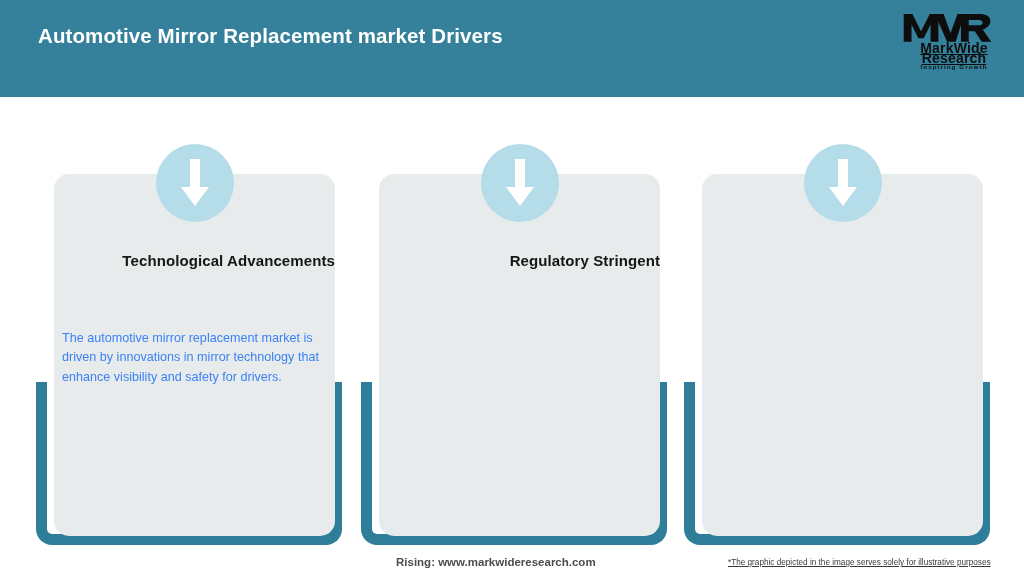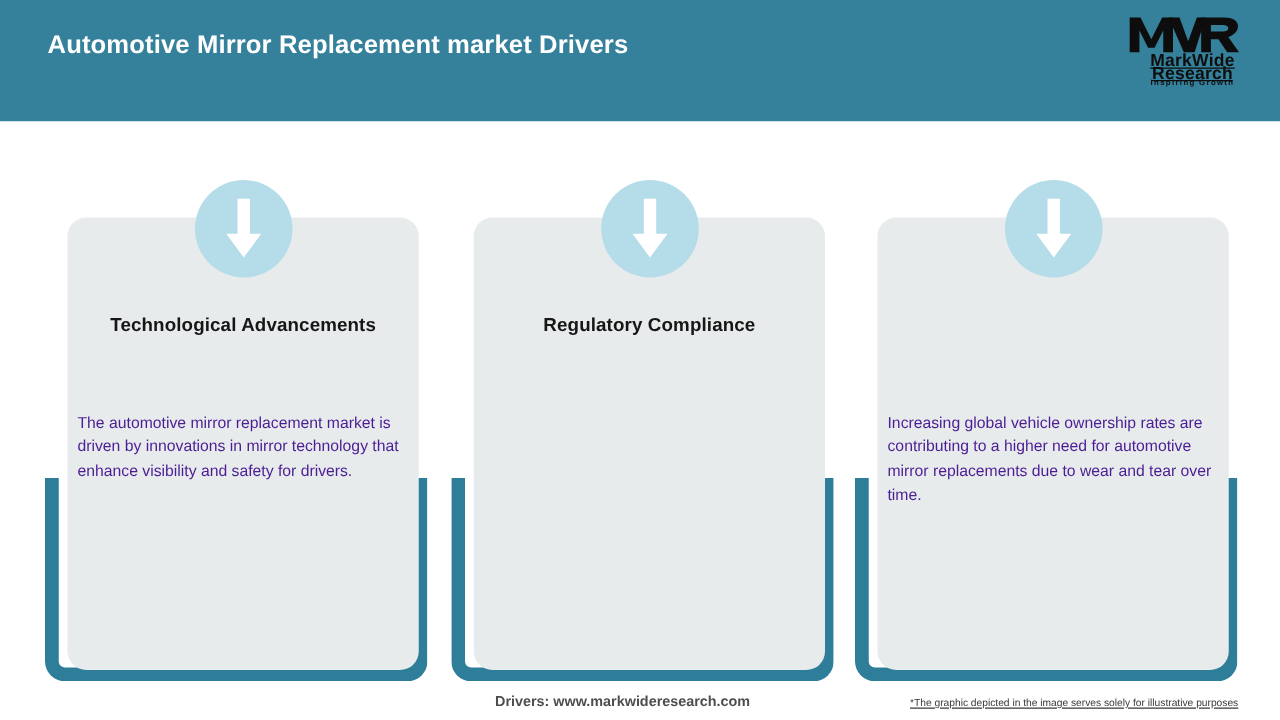--- a/index.html
+++ b/index.html
@@ -135,34 +135,34 @@
     width: 34px;
     height: 52px;
     display: block;
   }
 
   .card-title {
     position: absolute;
     left: 18px;
     top: 108px;
     width: 281px;
-    text-align: center;
+    text-align: right;
     font-size: 15px;
     font-weight: bold;
     color: #161616;
     letter-spacing: 0.1px;
   }
   .card-body {
     position: absolute;
     left: 26px;
     top: 185px;
     width: 264px;
     font-size: 12.6px;
     line-height: 19.4px;
-    color: #4c1d95;
+    color: #3b82f6;
     text-align: left;
   }
 
   
   .source-note {
     position: absolute;
     left: 396px;
     top: 556px;
     font-size: 11.5px;
     font-weight: bold;
@@ -214,32 +214,31 @@
     </div>
 
     <div class="card-unit c1">
       <div class="frame"></div>
       <div class="panel"></div>
       <div class="badge">
         <svg viewBox="0 0 34 52">
           <path d="M12 2 L22 2 L22 30 L31 30 L17 49 L3 30 L12 30 Z" fill="#ffffff"></path>
         </svg>
       </div>
-      <div class="card-title">Regulatory Compliance</div>
+      <div class="card-title">Regulatory Stringent</div>
     </div>
 
     <div class="card-unit c2">
       <div class="frame"></div>
       <div class="panel"></div>
       <div class="badge">
         <svg viewBox="0 0 34 52">
           <path d="M12 2 L22 2 L22 30 L31 30 L17 49 L3 30 L12 30 Z" fill="#ffffff"></path>
         </svg>
       </div>
-      <div class="card-body">Increasing global vehicle ownership rates are contributing to a higher need for automotive mirror replacements due to wear and tear over time.</div>
     </div>
 
   </div>
 
-  <div class="source-note">Drivers: www.markwideresearch.com</div>
+  <div class="source-note">Rising: www.markwideresearch.com</div>
   <div class="disclaimer">*The graphic depicted in the image serves solely for illustrative purposes</div>
 
 </div>
 
 </body></html>

